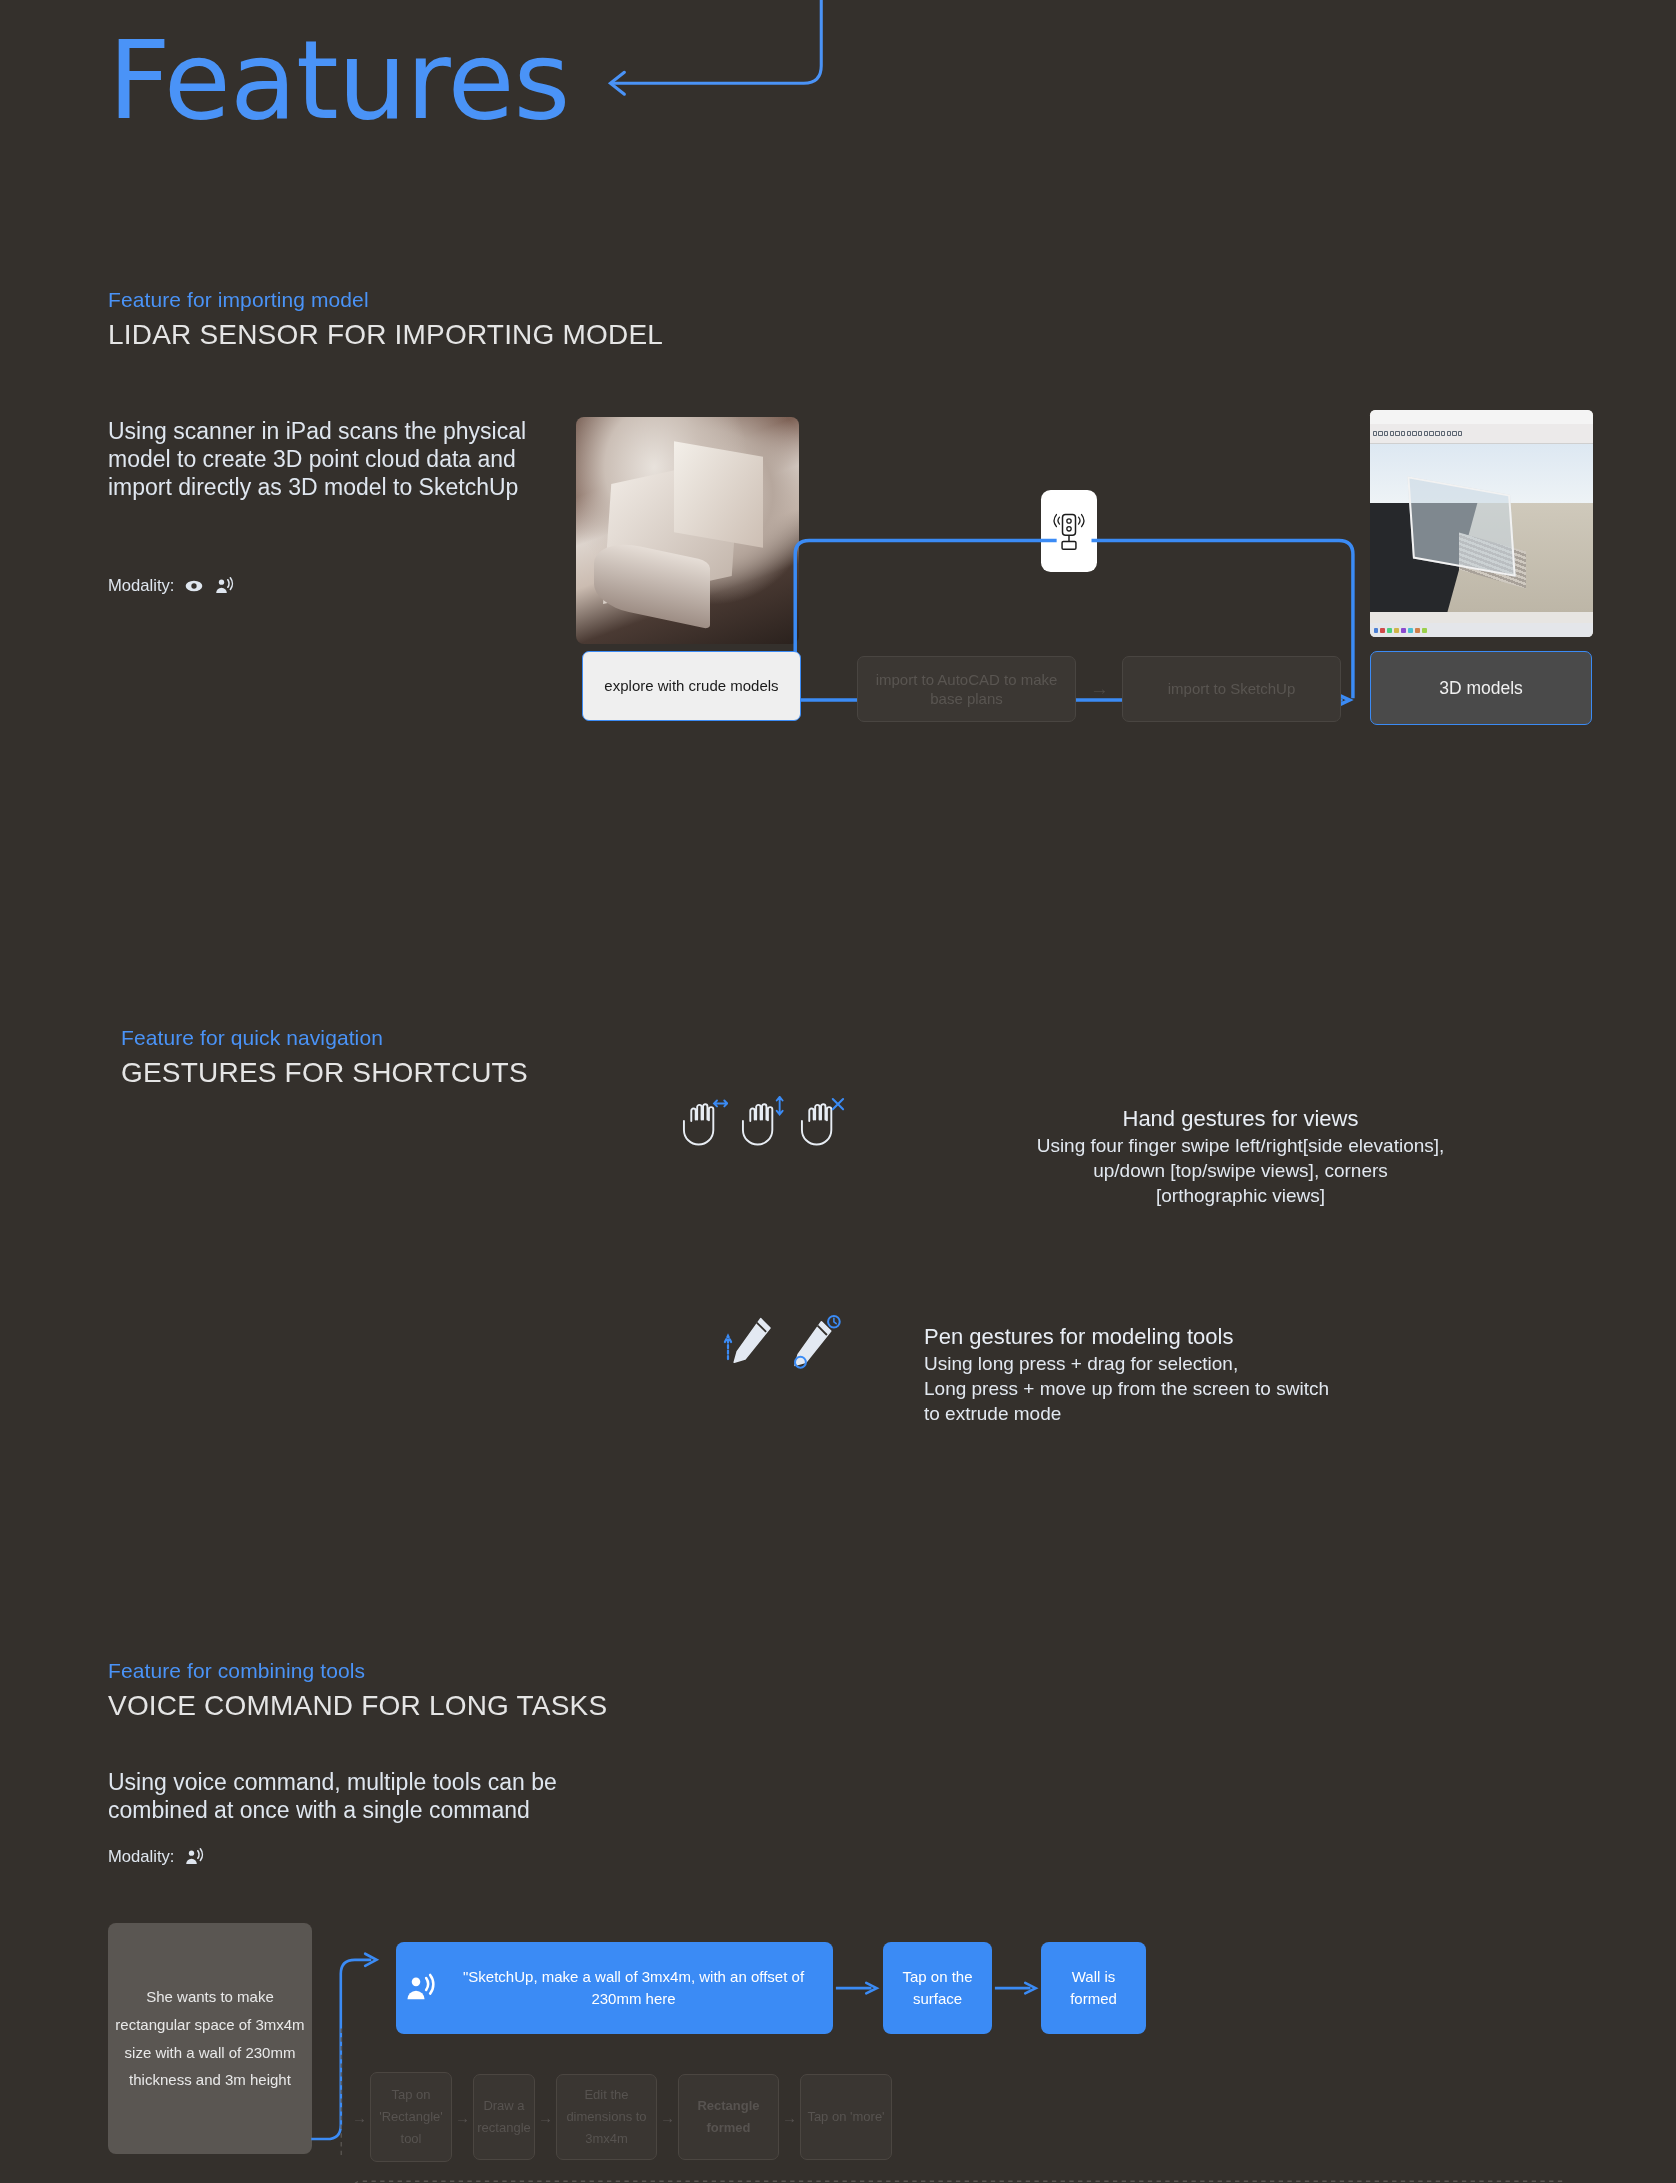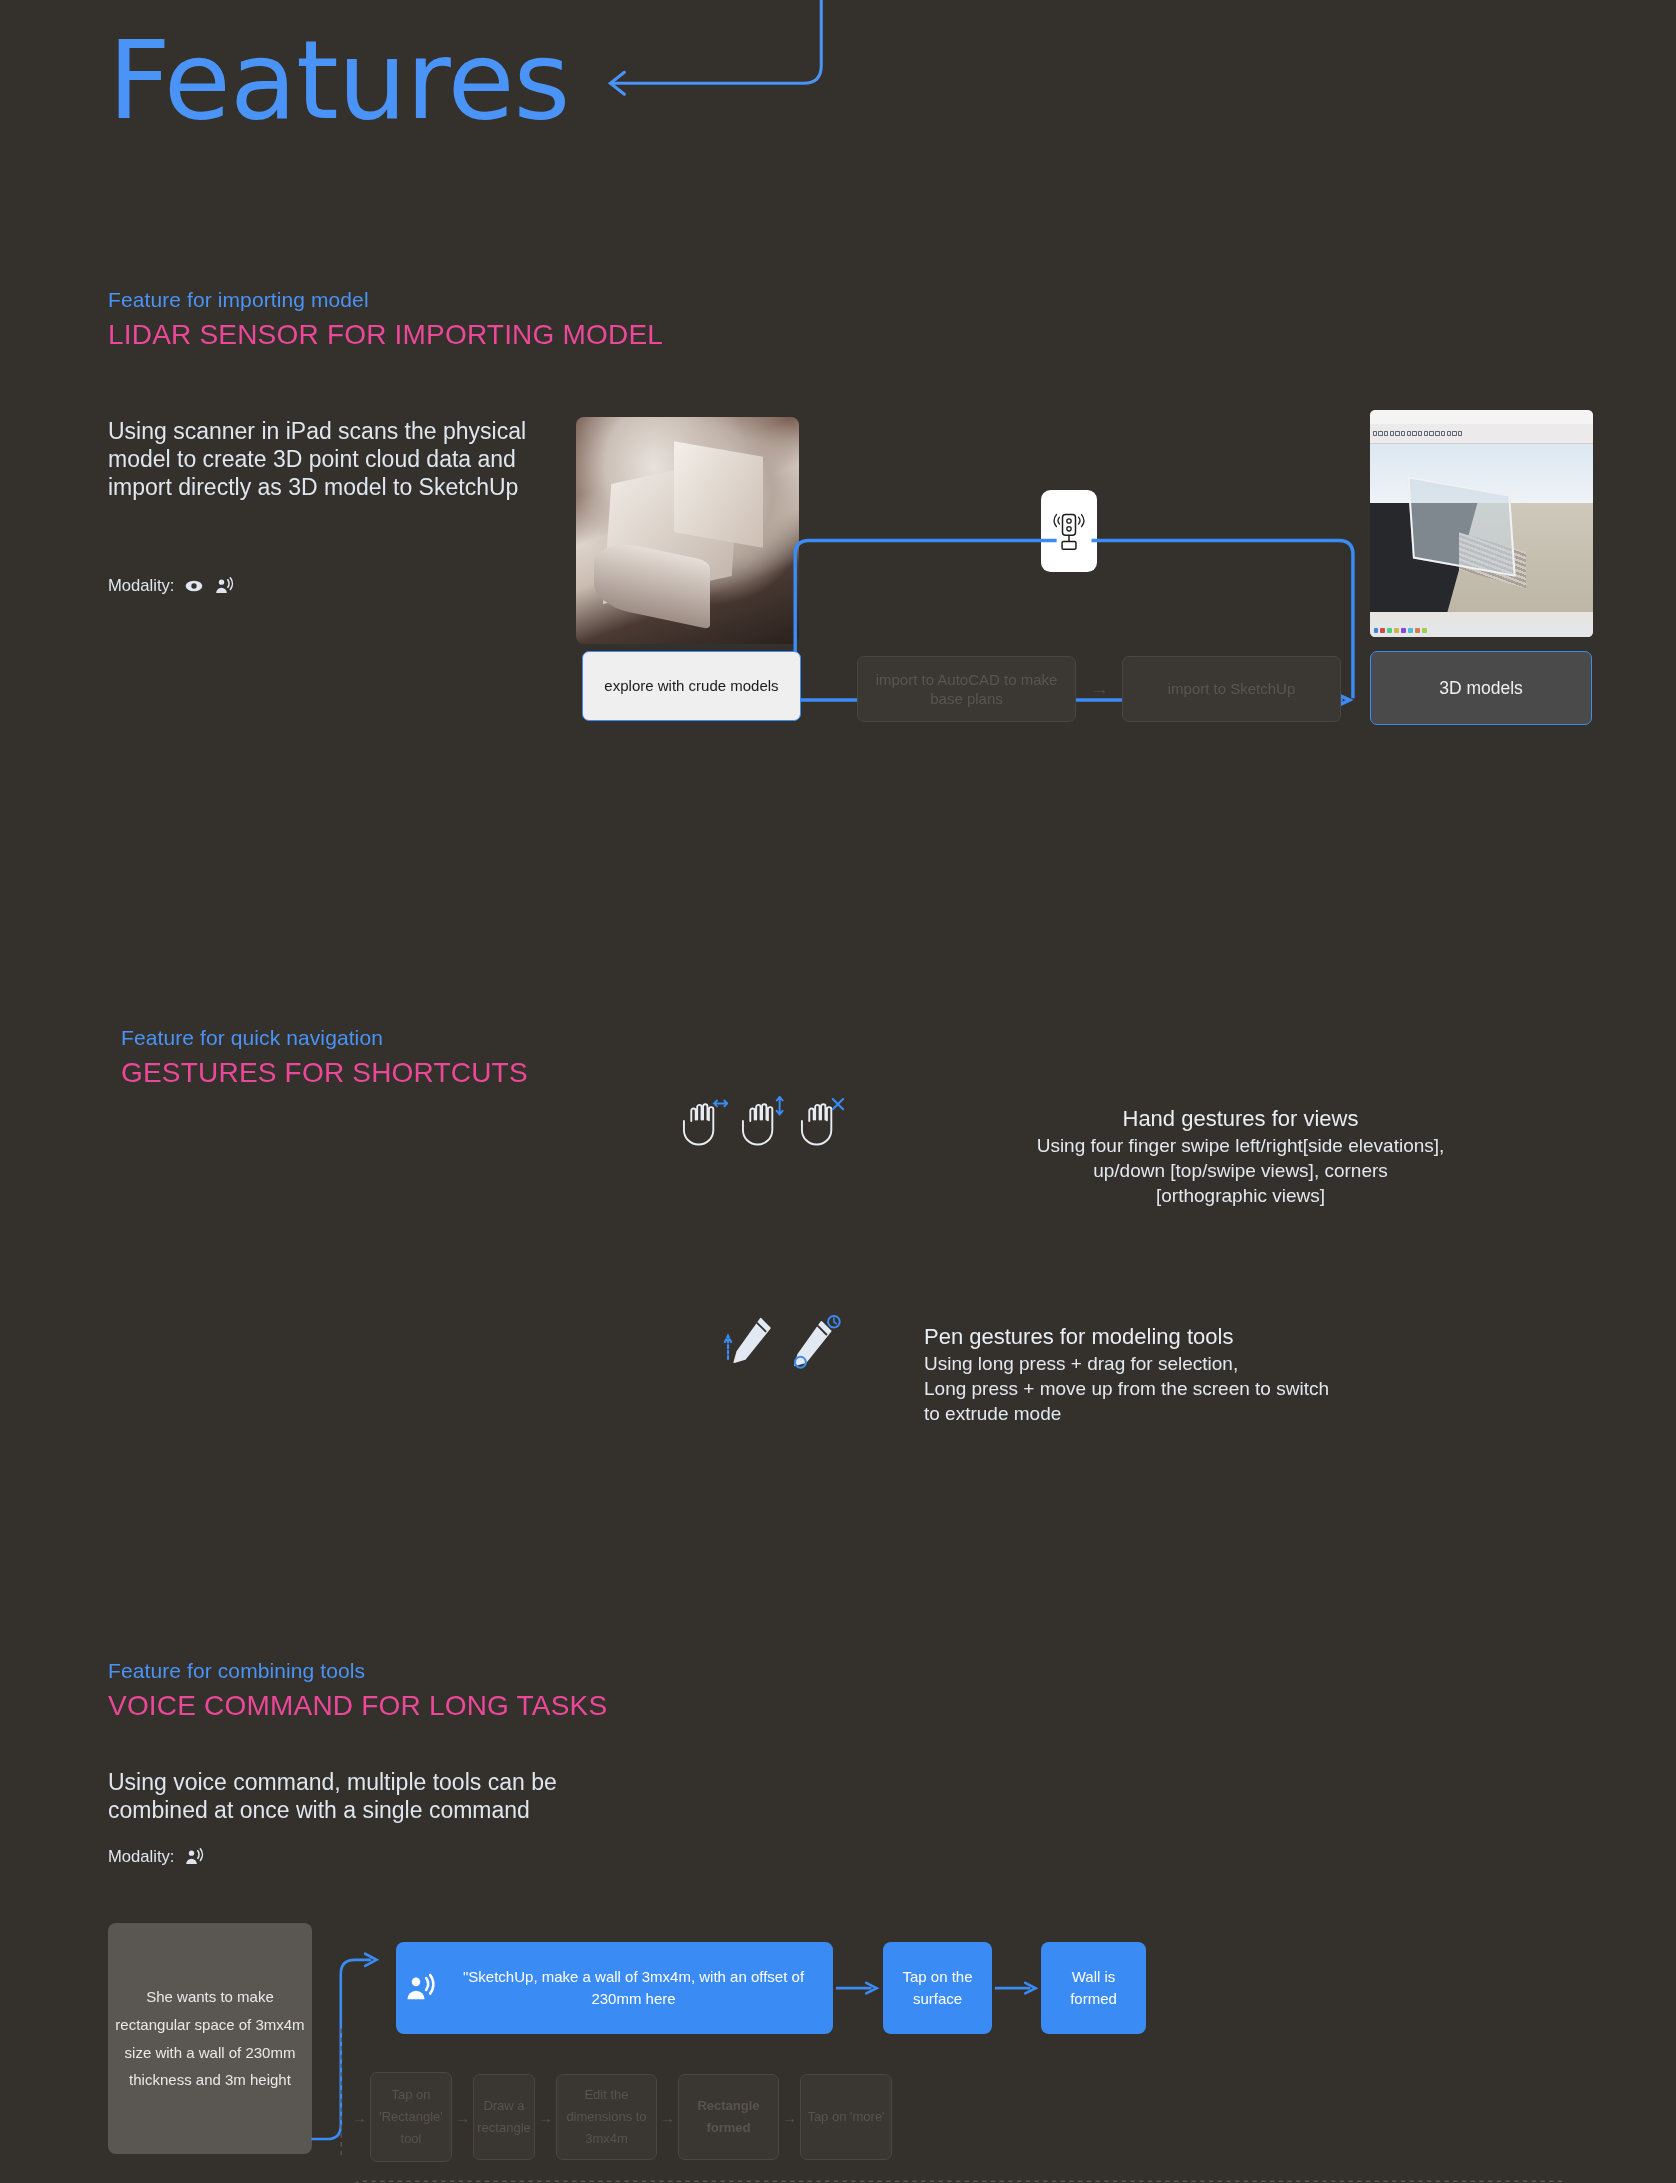--- a/index.html
+++ b/index.html
@@ -14,21 +14,21 @@
   
   #hero-title {
     left:108px; top:26px; font-size:109px; line-height:1;
     color:#4a93f7; font-weight:400; letter-spacing:-0.9px;
     font-family:"DejaVu Sans", sans-serif;
   }
   #hero-arrow { left:585px; top:0px; width:245px; height:114px; }
 
   
   .sec-kicker { font-size:21px; color:#4a93f7; font-weight:400; letter-spacing:0.1px; }
-  .sec-title  { font-size:28px; color:#ec4899; font-weight:400; letter-spacing:0.2px; margin-top:7px; }
+  .sec-title  { font-size:28px; color:#e5e5e5; font-weight:400; letter-spacing:0.2px; margin-top:7px; }
   .body-copy  { font-size:23px; line-height:1.22; color:#dfe6ef; font-weight:400; }
   .modality-row { display:flex; align-items:center; gap:9.6px; margin-top:13px; }
   .modality-label { font-size:16.6px; color:#dfe6ef; }
   .mod-icon { width:20px; height:20px; display:block; }
 
   
   .photo-card {
     border-radius:7.9px; overflow:hidden; position:absolute;
   }
   .photo-model {

